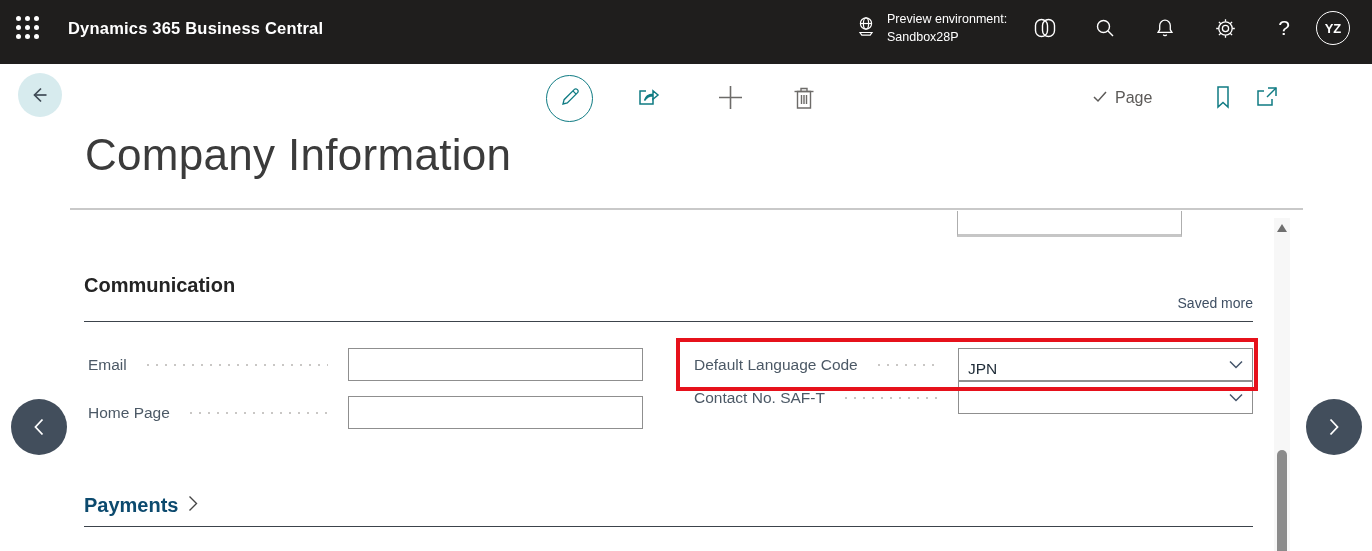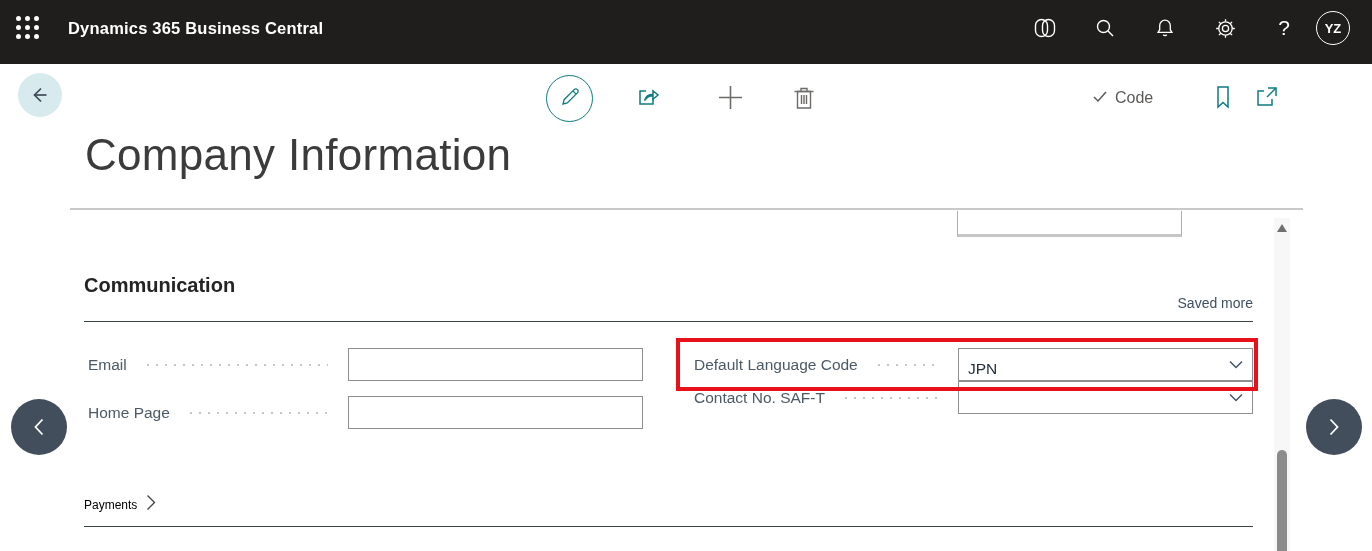--- a/index.html
+++ b/index.html
@@ -52,21 +52,21 @@
     background:repeating-linear-gradient(to right,#c9c7c5 0 2px,transparent 2px 9px);}
   .tbx{width:295px;height:33px;box-sizing:border-box;border:1px solid #8f8f8f;background:#fff;
     padding:0 9px;font:15px "Liberation Sans",sans-serif;color:#1f2c38;outline:none;flex:0 0 auto;}
   .combo{width:295px;height:33px;box-sizing:border-box;border:1px solid #8f8f8f;background:#fff;
     display:flex;align-items:center;padding:8px 28px 0 9px;position:relative;font-size:15.5px;
     color:#1f2c38;cursor:pointer;flex:0 0 auto;}
   .combo svg{position:absolute;right:9px;top:50%;transform:translateY(-50%);}
   .hl-red{position:absolute;left:676px;top:338px;width:582px;height:53px;box-sizing:border-box;
     border:4px solid #e6111b;pointer-events:none;}
   .pay-head{position:absolute;left:84px;top:494px;display:flex;align-items:center;gap:9px;cursor:pointer;}
-  .pay-head .t{font-size:12px;font-weight:normal;color:#000000;}
+  .pay-head .t{font-size:20px;font-weight:bold;color:#0c4a6e;}
   
   .nav-circle{position:absolute;width:56px;height:56px;border-radius:50%;background:#424e5c;
     display:flex;align-items:center;justify-content:center;cursor:pointer;}
   .nav-left{left:11px;top:399px;}
   .nav-right{left:1306px;top:399px;}
 </style>
 </head>
 <body>
 
 <div class="topbar">
@@ -76,20 +76,34 @@
       <i></i>
       <i></i>
       <i></i>
       <i></i>
       <i></i>
       <i></i>
       <i></i>
   </div>
   <div class="product">Dynamics 365 Business Central</div>
 
+  <div class="env">
+    <span>
+      <svg width="22" height="22" viewBox="0 0 22 22" fill="none" stroke="#fff" stroke-width="1.2">
+        <circle cx="11" cy="8.5" r="5.6"></circle>
+        <ellipse cx="11" cy="8.5" rx="2.6" ry="5.6"></ellipse>
+        <path d="M5.4 8.5h11.2"></path>
+        <path d="M5 17.5h12l-1.8 2.6H6.8z"></path>
+      </svg>
+    </span>
+    <span class="txt">
+      <div>Preview environment:</div>
+      <div>Sandbox28P</div>
+    </span>
+  </div>
 
   <div class="tb-btn" style="left:1027px">
     <svg width="24" height="22" viewBox="0 0 24 22" fill="none" stroke="#fff" stroke-width="1.4">
       <rect x="2.5" y="2.5" width="12" height="17" rx="6"></rect>
       <rect x="9.5" y="2.5" width="12" height="17" rx="6"></rect>
     </svg>
   </div>
   <div class="tb-btn" style="left:1087px">
     <svg width="22" height="22" viewBox="0 0 22 22" fill="none" stroke="#fff" stroke-width="1.4">
       <circle cx="9.5" cy="9.5" r="6"></circle>
@@ -153,21 +167,21 @@
     </svg>
   </span>
 </div>
 
 <div class="saved">
   <span>
     <svg width="16" height="16" viewBox="0 0 16 16" fill="none" stroke="#5c5a58" stroke-width="1.5">
       <path d="M2 9l4 4 8-9"></path>
     </svg>
   </span>
-  <span>Code</span>
+  <span>Page</span>
 </div>
 <div class="icon-btn" style="left:1211px;top:84px">
   <span>
     <svg width="24" height="26" viewBox="0 0 24 26" fill="none" stroke="#0f7b83" stroke-width="1.5">
       <path d="M7 3h10v20l-5-4.6L7 23V3z"></path>
     </svg>
   </span>
 </div>
 <div class="icon-btn" style="left:1254px;top:85px">
   <span>

